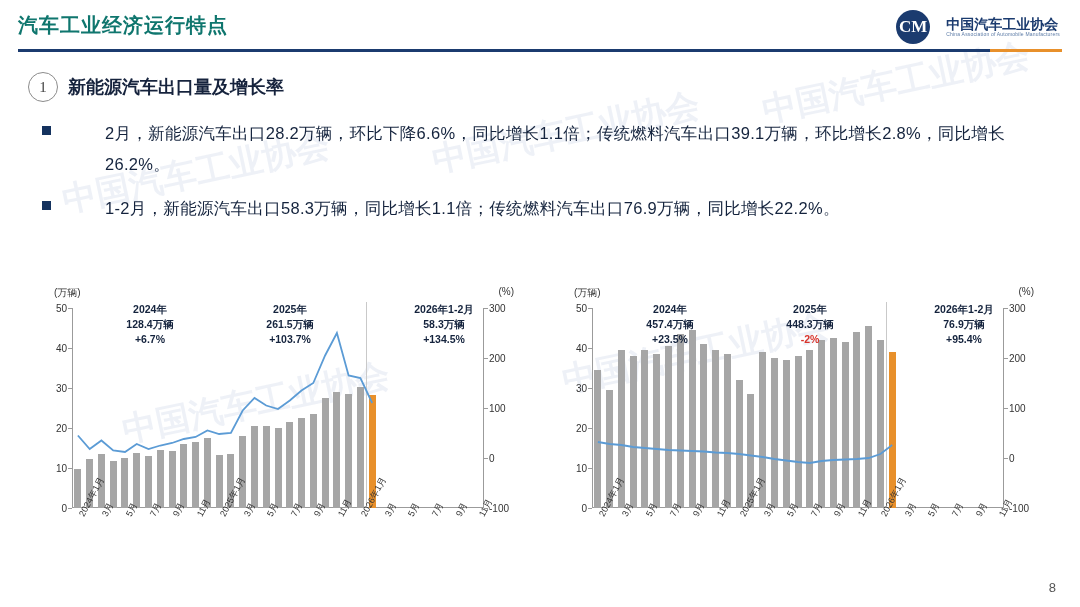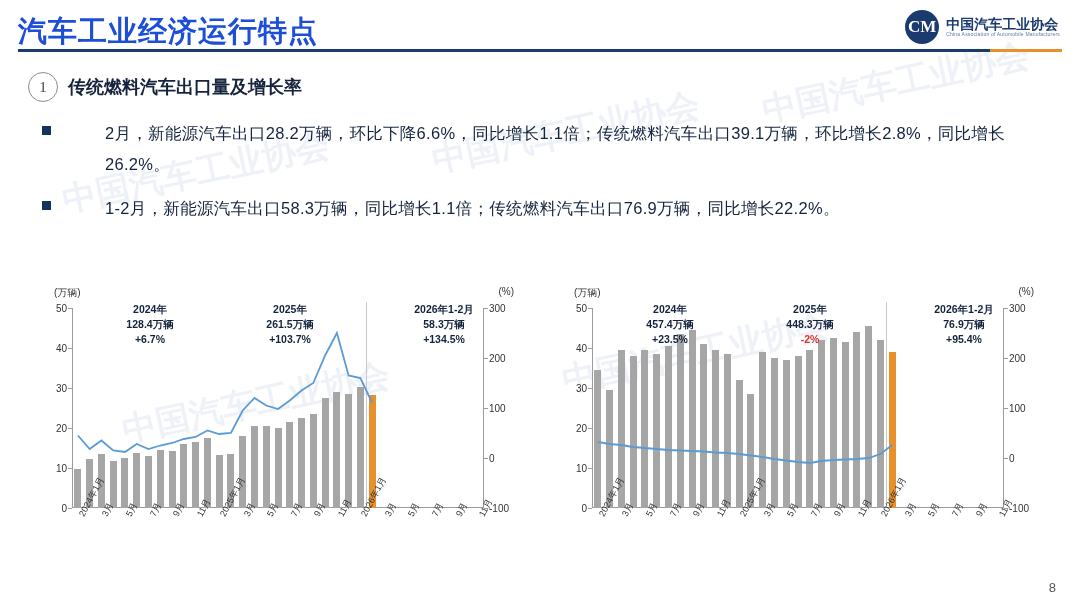--- a/index.html
+++ b/index.html
@@ -6,32 +6,32 @@
   body{
     width:1080px;height:607px;
     background:#ffffff;
     font-family:"Liberation Sans","DejaVu Sans",sans-serif;
     position:relative;overflow:hidden;
     color:#1a1a1a;
   }
   
   .slide-title{
     position:absolute;left:18px;top:12px;
-    font-size:29px;font-weight:bold;color:#1d4ed8;
+    font-size:20px;font-weight:bold;color:#0f766e;
     letter-spacing:1px;
   }
   .title-rule{
     position:absolute;left:18px;top:49px;width:1044px;height:3px;
     background:#1b3b6f;
   }
   .title-rule .accent{
     position:absolute;right:0;top:0;width:72px;height:3px;background:#e8902b;
   }
   .logo{
-    position:absolute;right:20px;top:10px;height:34px;display:flex;align-items:center;gap:7px;
+    position:absolute;right:20px;top:10px;height:34px;display:flex;align-items:center;gap:16px;
   }
   .logo .mark{
     width:34px;height:34px;border-radius:50%;
     background:#1b3b6f;color:#fff;font-size:17px;font-weight:bold;
     display:flex;align-items:center;justify-content:center;
     font-family:"Liberation Serif",serif;
   }
   .logo .txt-cn{font-size:14px;font-weight:bold;color:#1b3b6f;line-height:1.1;}
   .logo .txt-en{font-size:5px;color:#4a6punt;color:#5c7ba6;line-height:1.1;letter-spacing:.2px;}
 
@@ -129,21 +129,21 @@
 <div class="logo">
   <div class="mark">CM</div>
   <div>
     <div class="txt-cn">中国汽车工业协会</div>
     <div class="txt-en">China Association of Automobile Manufacturers</div>
   </div>
 </div>
 
 <div class="sec-head">
   <div class="sec-num">1</div>
-  <div class="sec-title-dark">传统燃料汽车出口量及增长率</div>
+  <div class="sec-title-dark">新能源汽车出口量及增长率</div>
 </div>
 
 <div class="bullets">
   <div class="bullet">
     <div class="sq"></div>
     <div class="txt">2月，新能源汽车出口28.2万辆，环比下降6.6%，同比增长1.1倍；传统燃料汽车出口39.1万辆，环比增长2.8%，同比增长26.2%。</div>
   </div>
   <div class="bullet">
     <div class="sq"></div>
     <div class="txt">1-2月，新能源汽车出口58.3万辆，同比增长1.1倍；传统燃料汽车出口76.9万辆，同比增长22.2%。</div>

